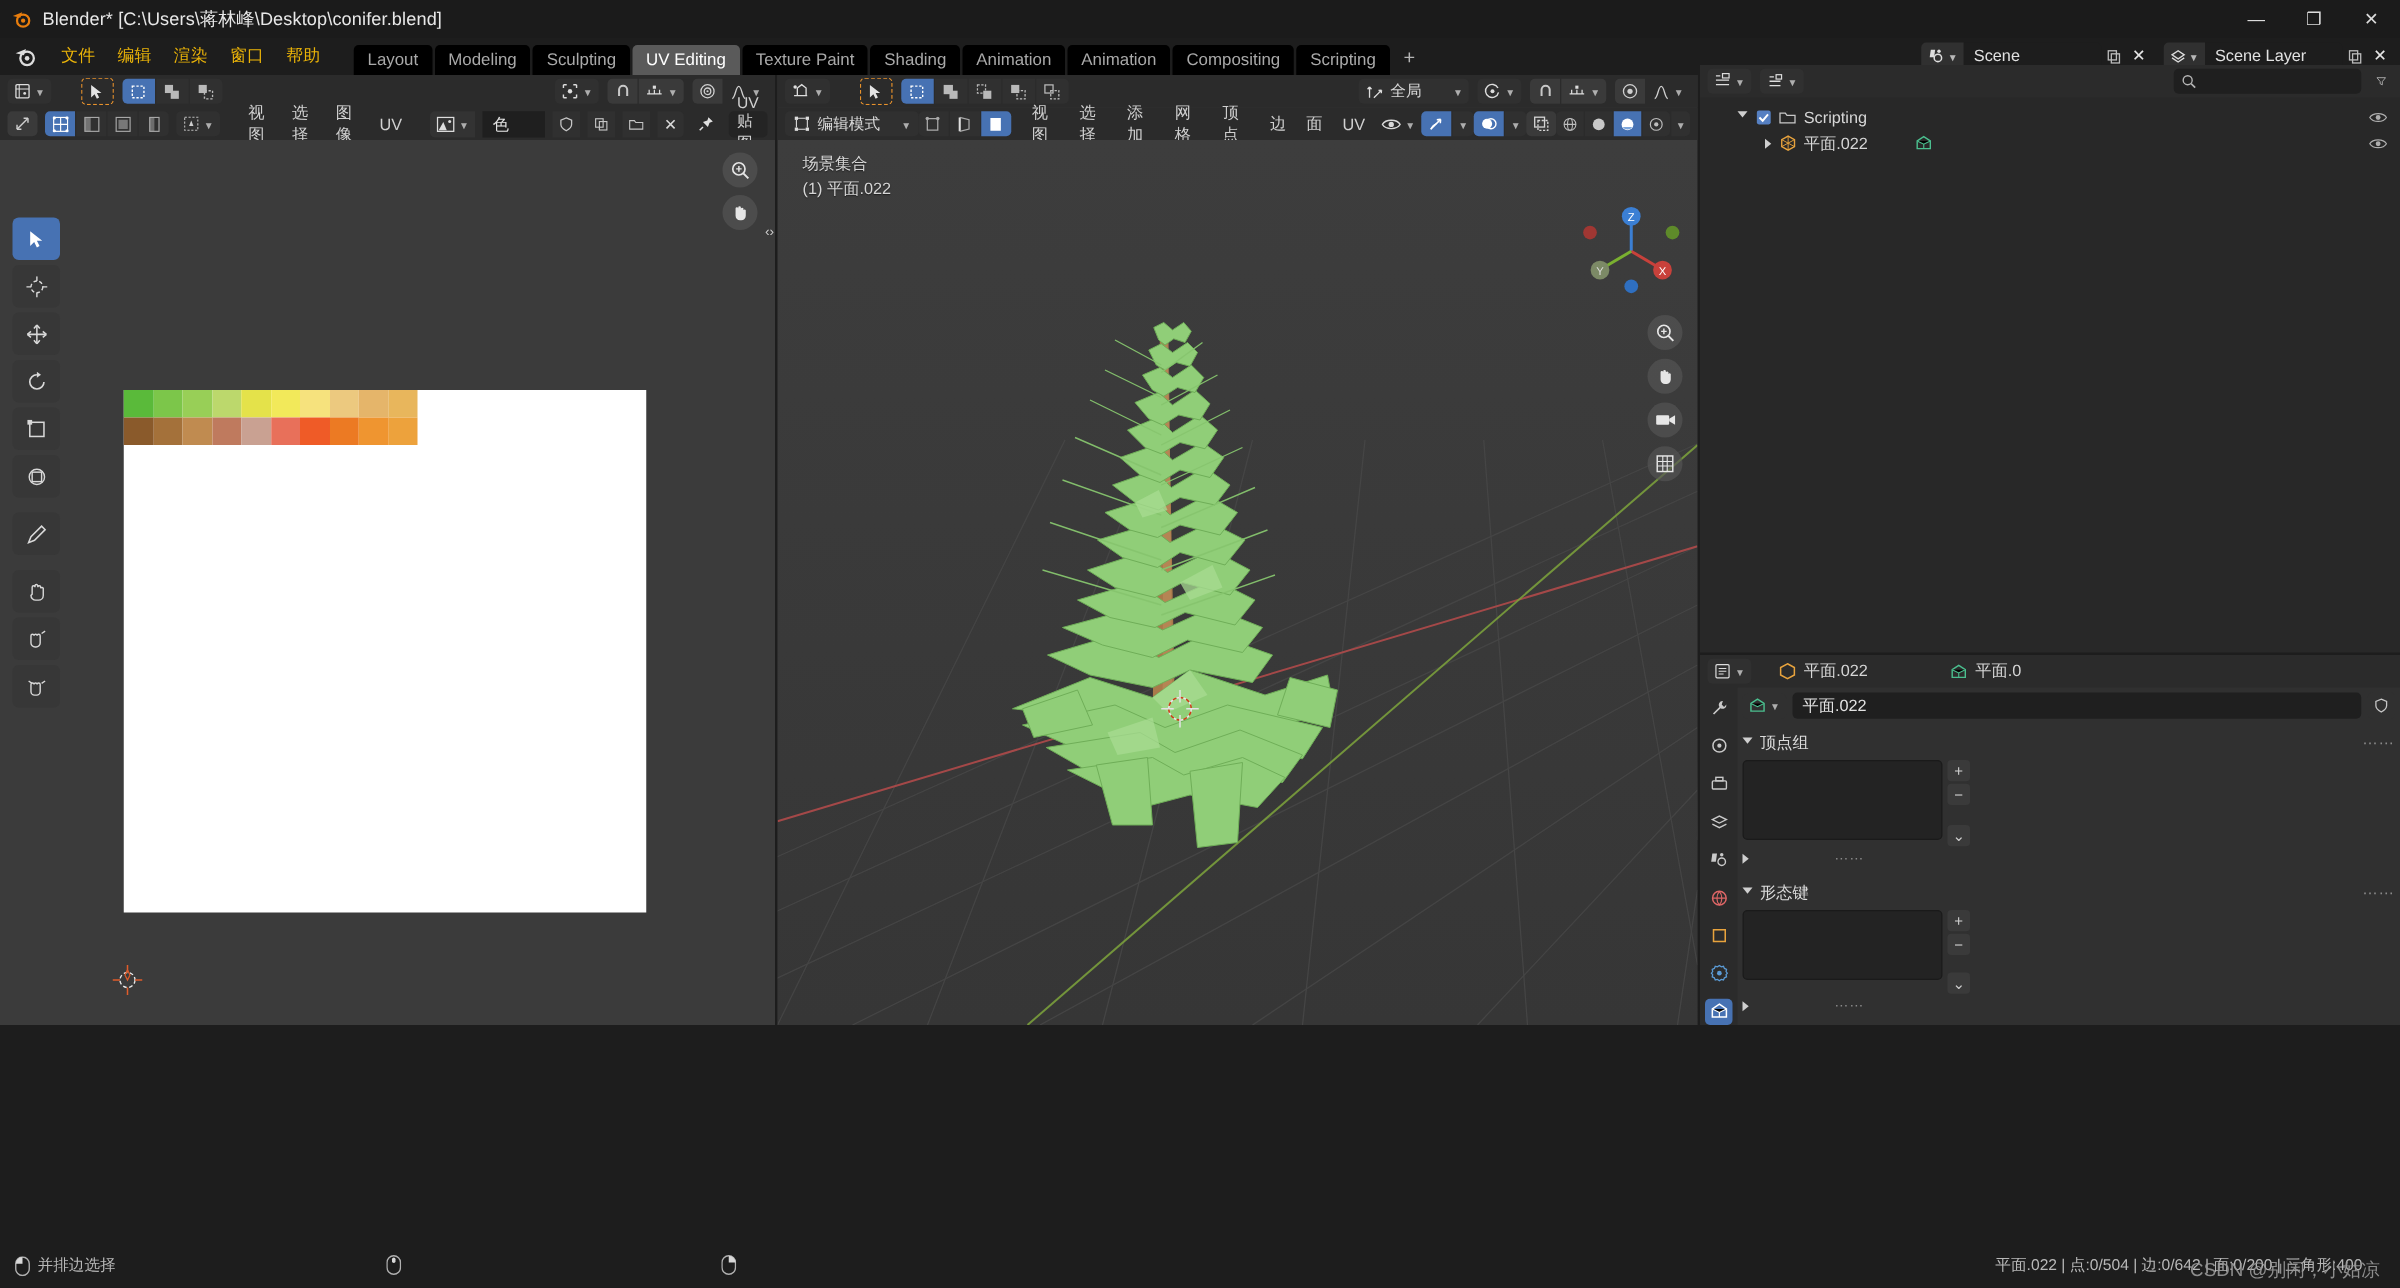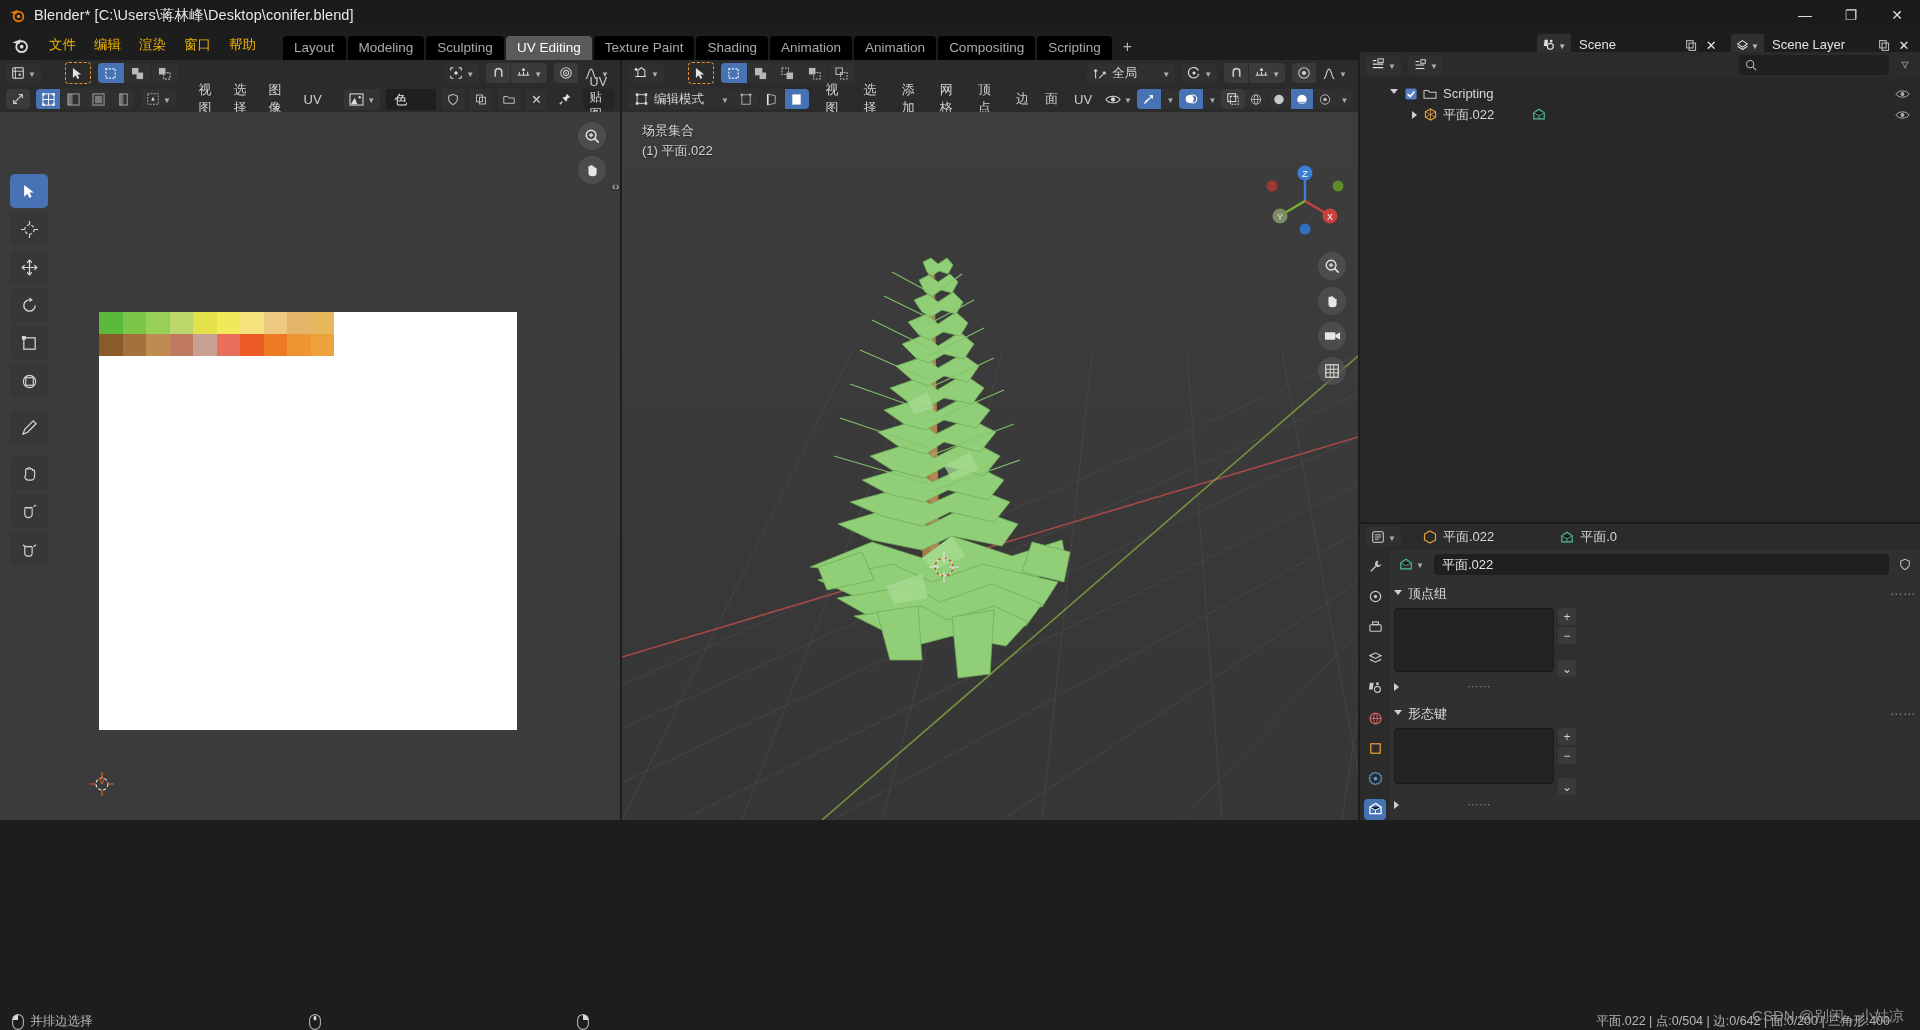--- a/index.html
+++ b/index.html
@@ -109,21 +109,21 @@
   .tri { width:0;height:0;border-left:5px solid #cfcfcf;border-top:4px solid transparent;border-bottom:4px solid transparent; }
   .tri.open { border-left:4px solid transparent;border-right:4px solid transparent;border-top:5px solid #cfcfcf; }
   .list-box { background:#232323; border:1px solid #1a1a1a; border-radius:4px; }
   .side-btn { width:18px; height:17px; background:#3a3a3a; border-radius:3px; display:flex;
               align-items:center; justify-content:center; color:#d0d0d0; font-size:12px; }
   .name-field { display:flex; align-items:center; background:#1f1f1f; border-radius:4px; height:21px;
                 padding:0 8px; color:#e2e2e2; font-size:13px; }
 
   
   .statusbar { position:absolute; left:0; bottom:0; width:1920px; height:26px; background:#1d1d1d;
-               display:flex; align-items:flex-end; font-size:12.5px; color:#b8b8b8; }
+               display:flex; align-items:flex-start; font-size:12.5px; color:#b8b8b8; }
   .sb-item { display:flex; align-items:center; gap:6px; margin-right:26px; }
   .sb-right { margin-left:auto; display:flex; align-items:center; gap:14px; padding-right:30px; }
   .watermark { position:absolute; right:16px; bottom:4px; color:#9a9a9a; font-size:15px; opacity:.9; }
 
   .tinytag { position:absolute; font-size:11px; color:#cfcfcf; }
 </style>
 </head>
 <body>
 
 <div class="app">

